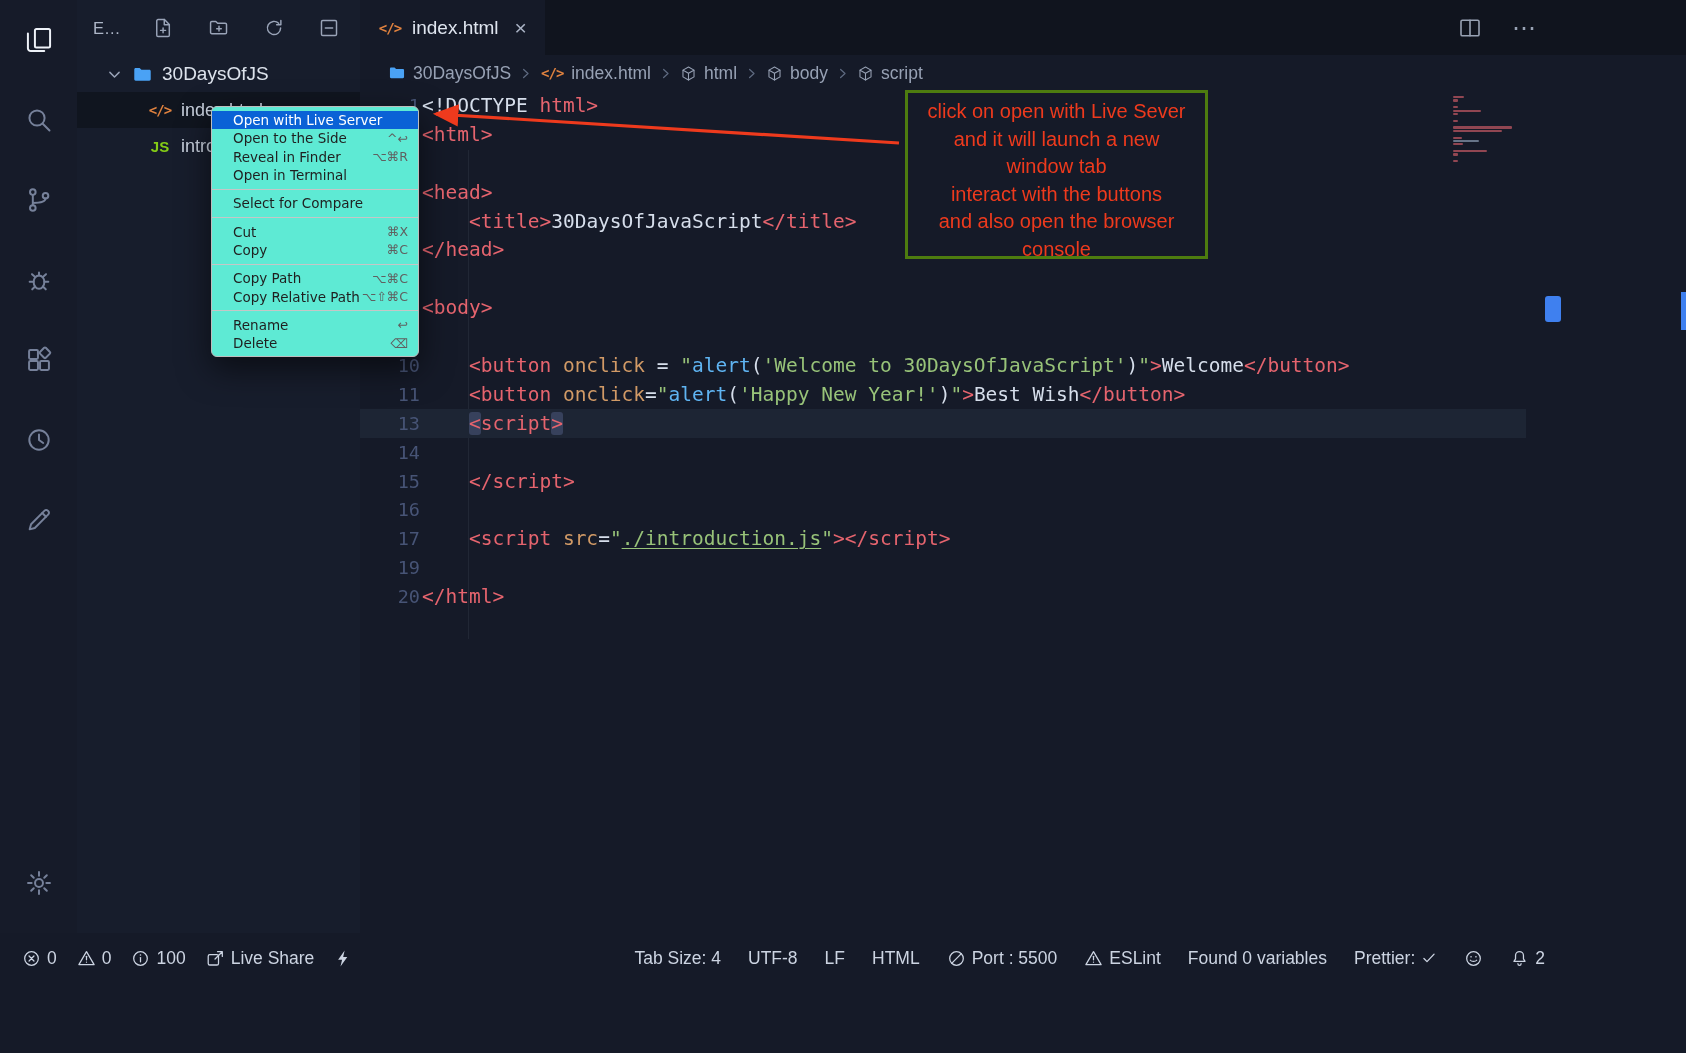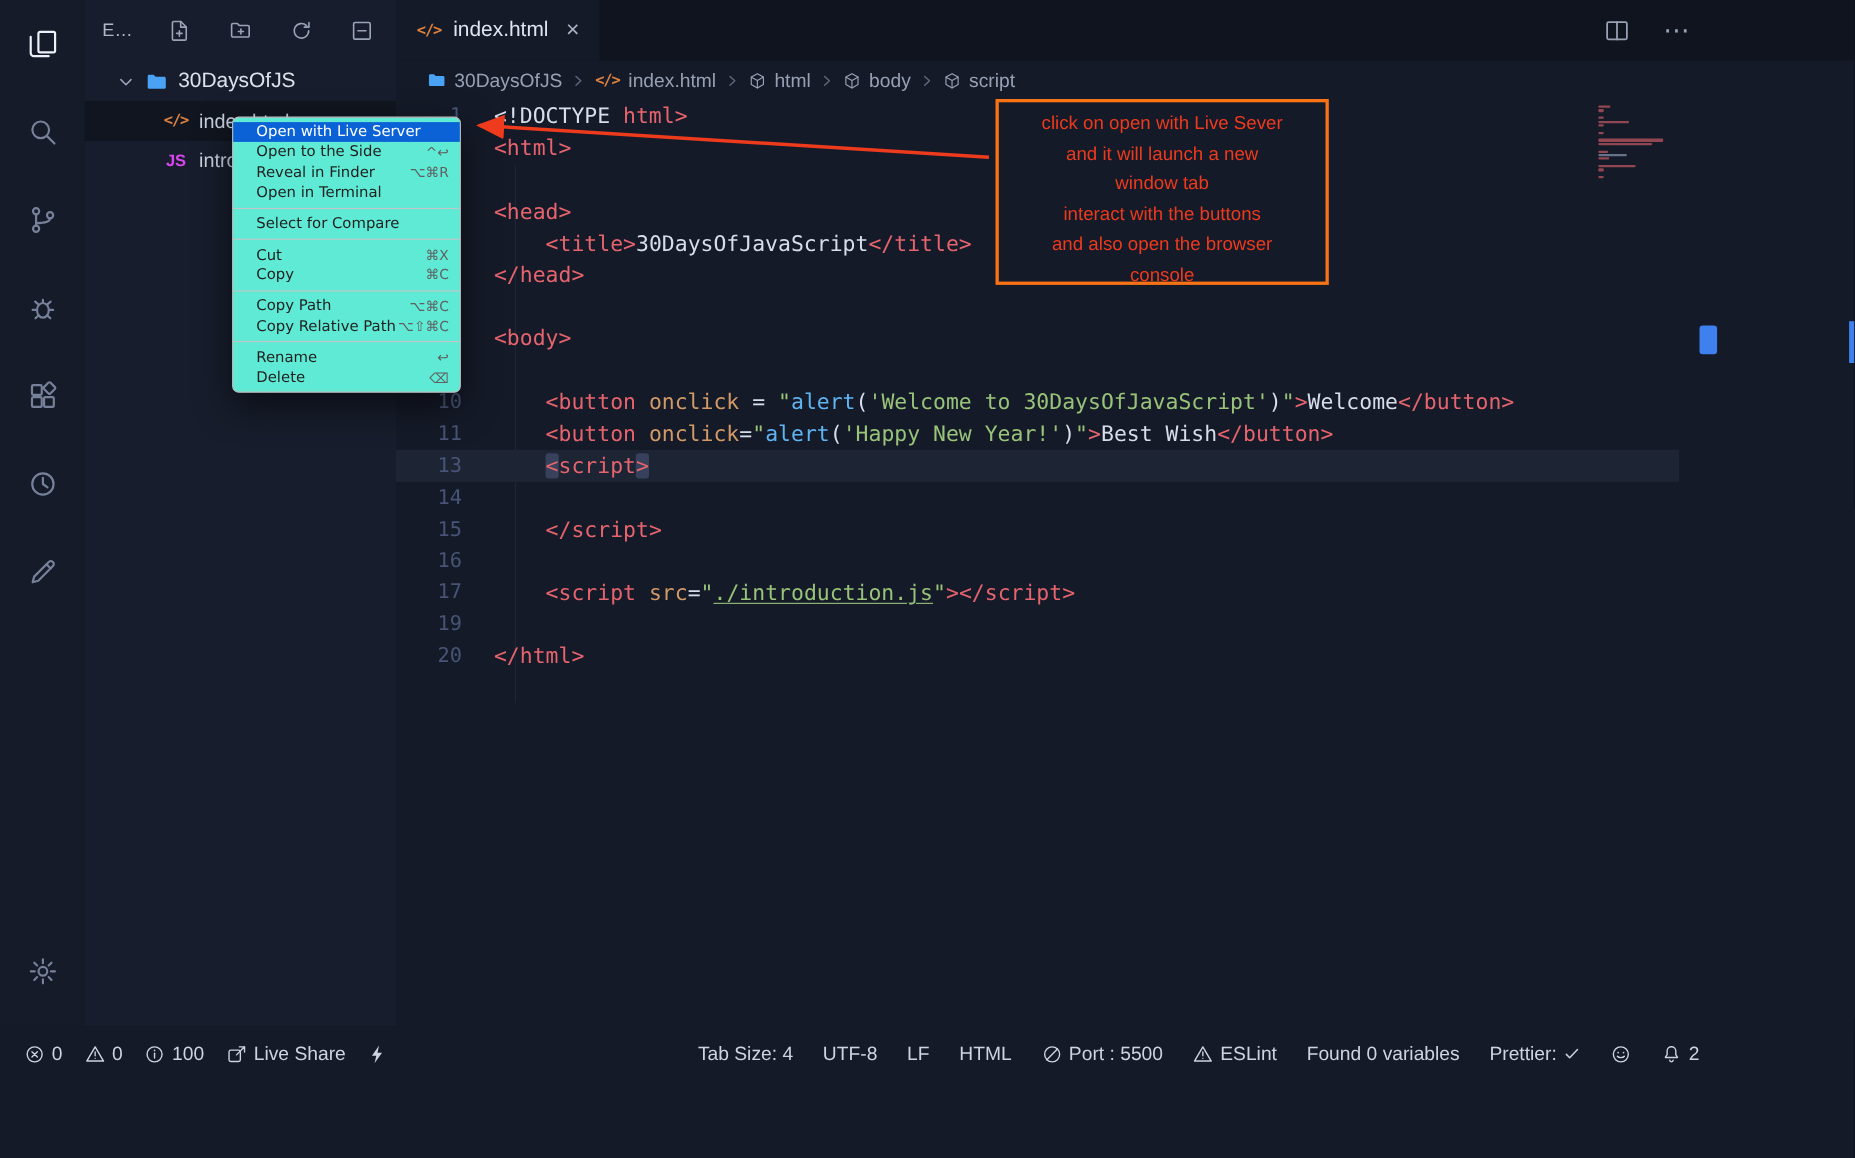--- a/index.html
+++ b/index.html
@@ -19,61 +19,61 @@
   .sidebar{position:absolute;left:77px;top:0;width:283px;height:933px;background:#171d2c}
   .sb-head{height:56px;display:flex;align-items:center;justify-content:space-between;padding:0 20px 0 16px}
   .sb-title{color:#aeb7c8;font-size:16.5px}
   .sb-act{width:22px;height:22px;color:#9aa4b8;cursor:pointer;display:flex}
   .tree-row{height:36px;display:flex;align-items:center;gap:9px;font-size:18px;color:#c9d1de;cursor:pointer}
   .tree-root{padding-left:29px}
   .tree-root .tree-label{font-size:19px;color:#dde3ec}
   .tree-file{padding-left:71px}
   .tree-row.selected{background:#10151f}
   .fic-html{color:#e0823f;font:600 14px "DejaVu Sans Mono","Liberation Mono",monospace;letter-spacing:-1px;width:24px;height:20px}
-  .fic-js{color:#d946ef;font:700 15px "Liberation Sans",sans-serif;width:24px;height:20px}
+  .fic-js{color:#84cc16;font:700 15px "Liberation Sans",sans-serif;width:24px;height:20px}
 
   
   .editor{position:absolute;left:360px;top:0;right:0;height:933px;background:#151a28}
   .tabbar{height:55px;background:#10141e;display:flex;align-items:stretch;position:relative}
   .tab{display:flex;align-items:center;gap:10px;padding:0 18px;background:#151a28;font-size:19px;color:#dfe5ef;cursor:pointer}
   .tab-close{color:#aab3c5;font-size:21px;margin-left:6px;line-height:1;cursor:pointer}
   .tab-actions{position:absolute;right:150px;top:0;height:55px;display:flex;align-items:center;gap:30px;color:#98a2b4}
   .dots{font-size:24px;cursor:pointer}
   .crumbs{height:36px;display:flex;align-items:center;padding-left:28px;font-size:17.5px;color:#97a1b4;gap:7px}
   .crumb{display:flex;align-items:center;gap:7px;cursor:pointer}
   .crumb-sep{width:15px;height:15px;color:#5e6a80;display:flex}
 
   .codewrap{position:absolute;left:0;top:91px;right:0;bottom:0;
     font-family:"DejaVu Sans Mono","Liberation Mono",monospace;font-size:19.5px}
   .crow{height:28.9px;display:flex;align-items:center;position:relative;white-space:pre}
   .crow.active{background:linear-gradient(90deg,#1d2534 0,#1d2534 calc(100% - 160px),rgba(0,0,0,0) calc(100% - 160px))}
   .ln{position:absolute;left:0;top:0;width:60px;height:100%;display:flex;align-items:center;justify-content:flex-end;color:#475476;font-size:18.5px}
-  .ctext{margin-left:89px}
+  .ctext{margin-left:62px}
   .tk-p{color:#d6deeb}.tk-t{color:#e5646e}.tk-a{color:#d19a66}.tk-s{color:#98c379}.tk-f{color:#5fb4f2}
   .tk-su{color:#98c379;text-decoration:underline;text-underline-offset:3px}
   .tk-th{color:#e5646e;background:#37415c;border-radius:3px}
   .guide{position:absolute;left:108px;width:1px;background:rgba(200,210,230,0.07)}
   .minimap{position:absolute;right:141px;top:5px;width:92px}
   .mm-bar{height:2.2px;margin-bottom:1.2px;border-radius:1px;opacity:.6}
   .ov-marker{position:absolute;right:125px;top:205px;width:16px;height:26px;background:#3f80ef;border-radius:3px}
   .edge-marker{position:absolute;right:0;top:201px;width:5px;height:38px;background:#3f80ef}
 
   
   .menu{position:absolute;left:211px;top:106px;width:208px;background:#5eead4;border:1px solid #bdbdbd;border-radius:6px;
     padding:4px 0;box-shadow:0 12px 32px rgba(0,0,0,.55);z-index:40;
     font-family:"DejaVu Sans","Liberation Sans",sans-serif;font-size:13.5px;color:#1f1f1f}
   .mi{height:18.3px;display:flex;align-items:center;justify-content:space-between;padding:0 10px 0 21px;cursor:pointer}
   .mi .sc{color:#606060;font-size:12.5px}
   .mi.hl{background:#0a62d6;color:#fff}
   .mi.hl .sc{color:#fff}
   .msep{height:1px;background:#c6c6c6;margin:4.5px 0}
 
   
-  .note{position:absolute;left:905px;top:90px;width:303px;height:169px;border:3px solid #f97316;color:#ee3a1d;z-index:45;
-    text-align:center;font-size:17px;line-height:27.5px;padding-top:5px;font-weight:500}
+  .note{position:absolute;left:905px;top:90px;width:303px;height:169px;border:3px solid #4d7c0f;color:#ee3a1d;z-index:45;
+    text-align:center;font-size:20px;line-height:27.5px;padding-top:5px;font-weight:500}
   .arrow-svg{position:absolute;left:0;top:0;z-index:44;pointer-events:none}
 
   
   .status{position:absolute;left:0;top:933px;right:0;height:120px;background:#151a28}
   .st-row{height:50px;display:flex;align-items:center;padding:0 141px 0 22px;font-size:17.5px;color:#ccd4e2}
   .st-left{display:flex;gap:20px;align-items:center}
   .st-right{margin-left:auto;display:flex;gap:27px;align-items:center}
   .st-item{display:flex;align-items:center;gap:6px;cursor:pointer;white-space:nowrap}
   .st-item .ic{width:19px;height:19px}
 </style>

